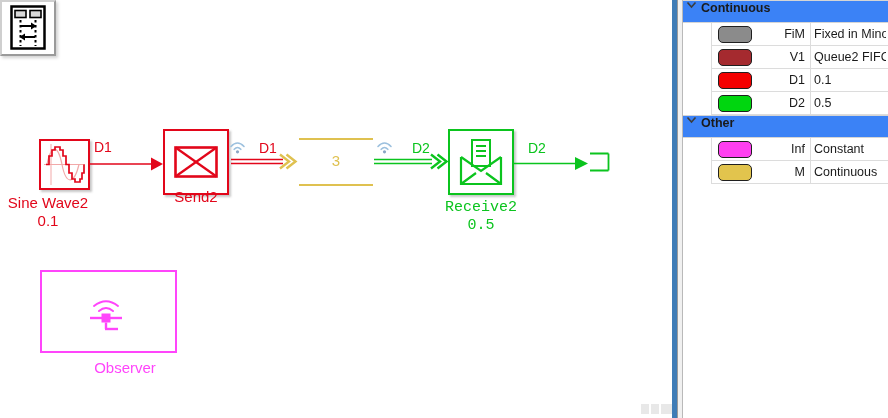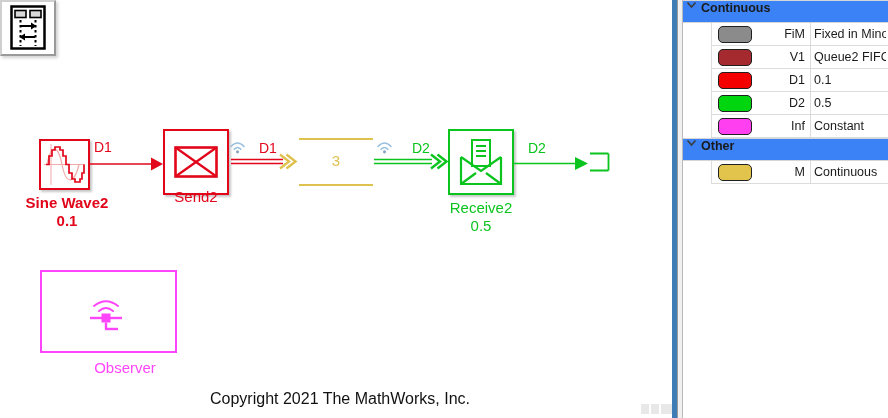--- a/index.html
+++ b/index.html
@@ -88,21 +88,21 @@
   </div>
 
   <div id="sine-block" class="block shadowed">
     <svg width="47" height="47" viewBox="0 0 47 47">
       <line x1="10" y1="3" x2="10" y2="44" stroke="#f2a9a9" stroke-width="1"></line>
       <line x1="3" y1="23.5" x2="44" y2="23.5" stroke="#f2a9a9" stroke-width="1"></line>
       <path d="M6,23.5 C10,3 17,3 21,23.5 S 33,44 38,23.5" fill="none" stroke="#f2a9a9" stroke-width="1.2"></path>
       <path d="M5,23.5 H8 V15 H11 V9 H14 V6 H19 V9 H22 V15 H25 V23.5 H28 V32 H31 V38 H34 V41 H39 V38 H41 V32 H43 V23.5" class="s-red nofill" stroke-width="1.7"></path>
     </svg>
   </div>
-  <div class="blk-label red-t" style="left:67px;top:194px;font-weight:bold;">
+  <div class="blk-label red-t" style="left:48px;top:194px;">
     <div>Sine Wave2</div>
     <div>0.1</div>
   </div>
 
   <svg class="abs" style="left:88px;top:152px;" width="78" height="24">
     <line x1="2" y1="12" x2="64" y2="12" class="s-red" stroke-width="1.7"></line>
     <polygon points="63,5.5 75,12 63,18.5" class="f-red"></polygon>
   </svg>
   <div class="port-label red-t" style="left:94px;top:139px;">D1</div>
 
@@ -155,21 +155,21 @@
     <svg width="46" height="50" viewBox="0 0 46 50">
       <rect x="14" y="3" width="18" height="26" fill="#fff" class="s-green nofill" stroke-width="2"></rect>
       <line x1="18" y1="9" x2="28" y2="9" class="s-green" stroke-width="2"></line>
       <line x1="18" y1="14" x2="28" y2="14" class="s-green" stroke-width="2"></line>
       <line x1="18" y1="19" x2="28" y2="19" class="s-green" stroke-width="2"></line>
       <path d="M3,20 V47 H43 V20" class="s-green nofill" stroke-width="2.2"></path>
       <path d="M3,20 L23,34 L43,20" class="s-green nofill" stroke-width="2.2"></path>
       <path d="M3,47 L18,36 M43,47 L28,36" class="s-green nofill" stroke-width="2.2"></path>
     </svg>
   </div>
-  <div class="blk-label green-t" style="left:481px;top:199px;">
+  <div class="blk-label green-t" style="left:481px;top:199px;font-family:Liberation Mono, monospace;">
     <div>Receive2</div>
     <div>0.5</div>
   </div>
 
   <svg class="abs" style="left:512px;top:146px;" width="104" height="34">
     <line x1="2" y1="17.5" x2="63" y2="17.5" class="s-green" stroke-width="1.7"></line>
     <polygon points="63,11 76,17.5 63,24" class="f-green"></polygon>
     <path d="M78,7.5 H96.5 M78,24.5 H96.5 M96.5,7.5 V24.5" class="s-green nofill" stroke-width="1.8"></path>
   </svg>
   <div class="port-label green-t" style="left:528px;top:140px;">D2</div>
@@ -182,21 +182,20 @@
       <rect x="15.5" y="19.5" width="9" height="9" class="f-mag"></rect>
       <line x1="20" y1="28.5" x2="20" y2="35" class="s-mag" stroke-width="2.4"></line>
       <line x1="19" y1="35" x2="32" y2="35" class="s-mag" stroke-width="2.4"></line>
     </svg>
 
   </div>
   <div class="blk-label magenta-t" style="left:125px;top:359px;">
     <div>Observer</div>
   </div>
 
-  <div id="copyright">Copyright 2021 The MathWorks, Inc.</div>
 
   <div id="frags">
     <div class="frag"></div>
       <div class="frag"></div>
       <div class="frag" style="width:11px;"></div>
   </div>
 
   <div id="blue-divider"></div>
   <div id="splitter"></div>
 
@@ -239,39 +238,39 @@
 
     <div class="lg-row lg-data">
       <div class="lg-cells">
           <div class="lg-vline" style="left:98px;"></div>
         </div>
       <div class="swatch" style="background: rgb(0, 214, 15);"></div>
       <div class="code">D2</div>
       <div class="val">0.5</div>
     </div>
 
-    <div class="lg-row lg-data">
-      <div class="lg-cells">
-          <div class="lg-vline" style="left:98px;"></div>
-        </div>
-      <div class="swatch" style="background: rgb(255, 63, 240);"></div>
-      <div class="code">Inf</div>
-      <div class="val">Constant</div>
-    </div>
-
     <div class="lg-row lg-header">
       <svg class="chev" width="11" height="8">
         <polyline points="1.5,1.5 5.5,6 9.5,1.5" fill="none" stroke="#3c3c3c" stroke-width="1.6"></polyline>
         </svg>
       <span class="title">Other</span>
     </div>
 
     <div class="lg-row lg-data">
       <div class="lg-cells">
           <div class="lg-vline" style="left:98px;"></div>
         </div>
+      <div class="swatch" style="background: rgb(255, 63, 240);"></div>
+      <div class="code">Inf</div>
+      <div class="val">Constant</div>
+    </div>
+
+    <div class="lg-row lg-data">
+      <div class="lg-cells">
+          <div class="lg-vline" style="left:98px;"></div>
+        </div>
       <div class="swatch" style="background: rgb(226, 196, 77);"></div>
       <div class="code">M</div>
       <div class="val">Continuous</div>
     </div>
 
   </div>
 </div>
 
 </body></html>

